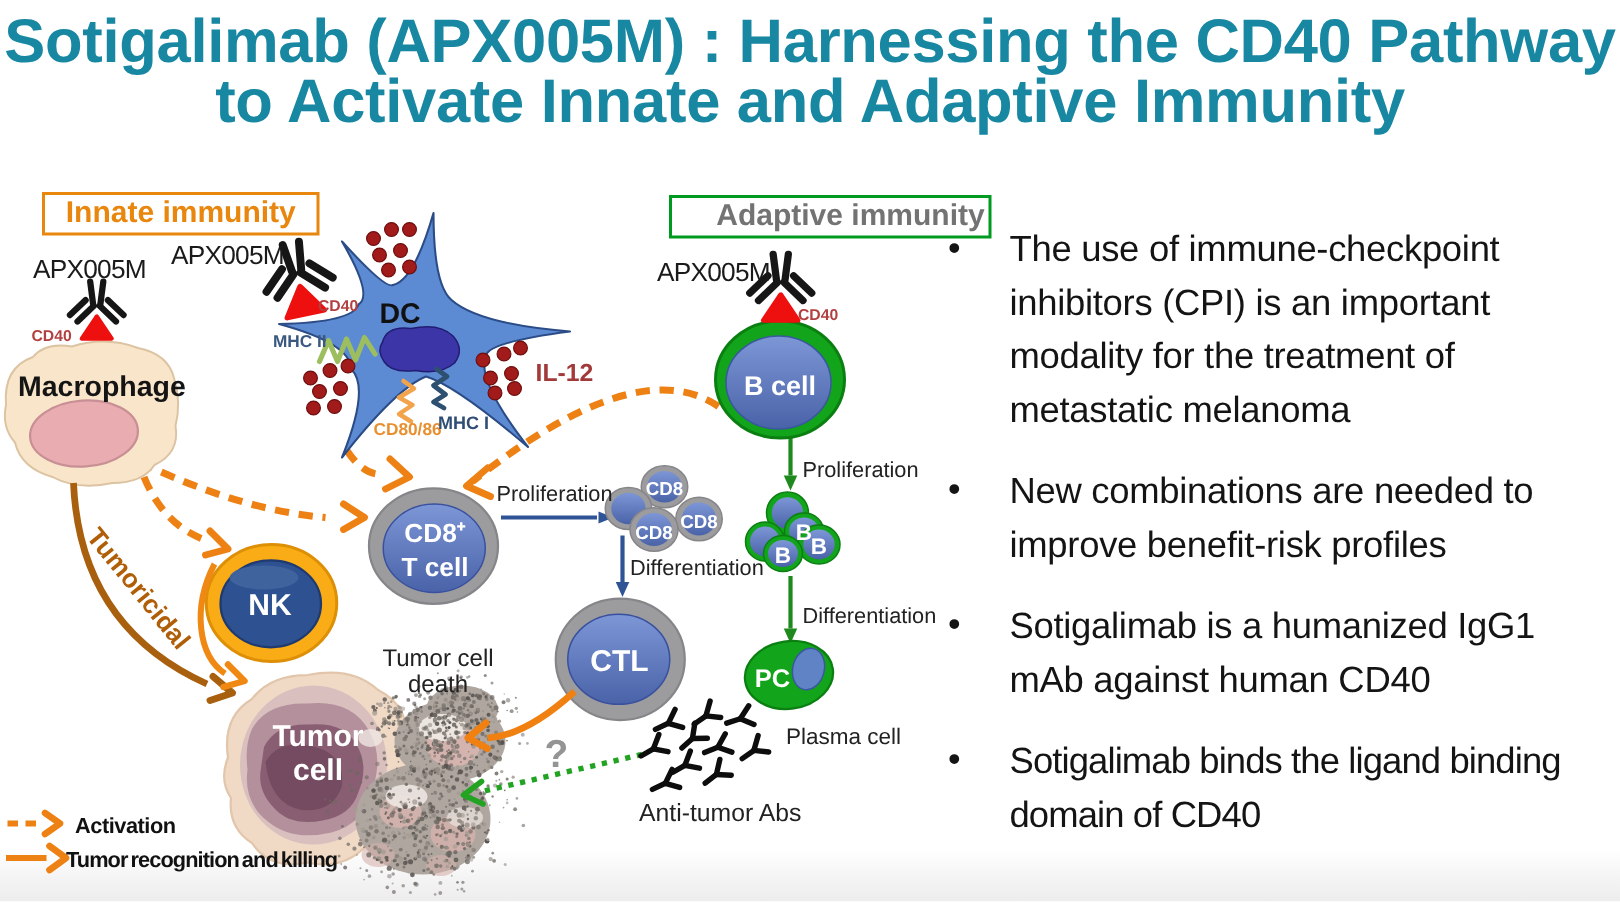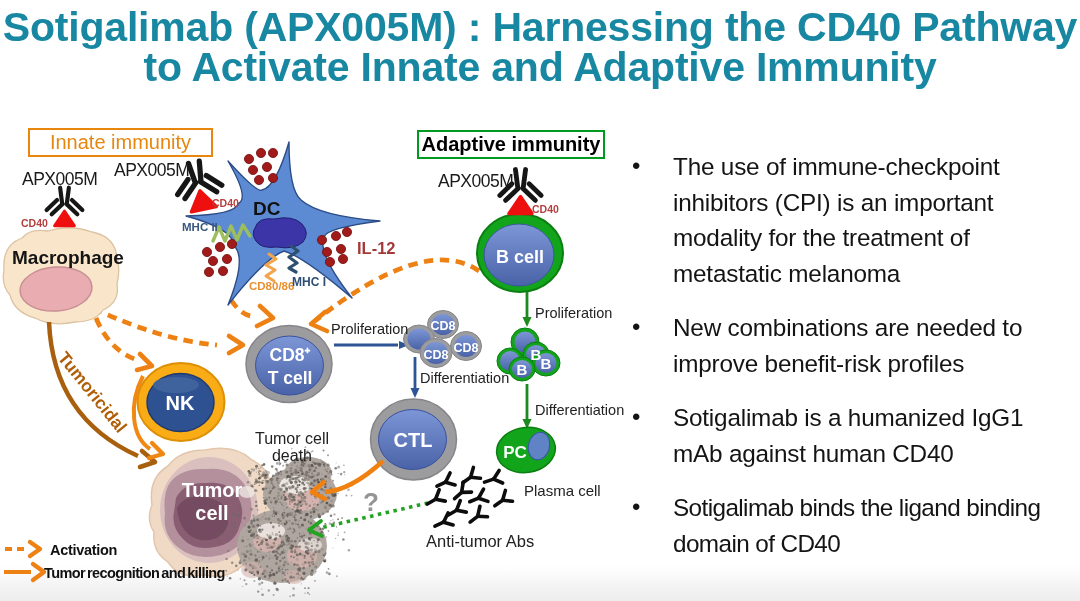--- a/index.html
+++ b/index.html
@@ -2,23 +2,23 @@
 <html><head>
 <meta charset="utf-8">
 <style>
   html,body { margin:0; padding:0; }
   body { width:1080px; height:601px; position:relative; background:#ffffff; overflow:hidden;
          font-family:"Liberation Sans", sans-serif; }
   .abs { position:absolute; }
   .title { left:0; top:7px; width:1080px; text-align:center; color:#1887A2;
             font-size:41px; font-weight:bold; line-height:40px; letter-spacing:-0.2px; }
   .ibox { left:28px; top:128px; width:181px; height:25px; border:2.5px solid #E8860D;
-           color:#E8860D; font-size:20px; font-weight:normal; text-align:center; line-height:25px; }
-  .abox { left:417px; top:130px; width:184px; height:25px; border:2.5px solid #009A20;
-           color:#000000; font-size:20px; font-weight:bold; text-align:center; line-height:25px; }
+           color:#E8860D; font-size:20px; font-weight:bold; text-align:center; line-height:25px; }
+  .abox { left:446px; top:130px; width:184px; height:25px; border:2.5px solid #009A20;
+           color:#737373; font-size:20px; font-weight:bold; text-align:center; line-height:25px;padding-left:27px; }
   .bullets { left:632px; top:149px; width:470px; font-size:24.3px; line-height:35.5px; color:#141414; letter-spacing:-0.2px; }
   .bullets .it { position:relative; padding-left:41px; margin-bottom:19px; }
   .bullets .it:before { content:"\2022"; position:absolute; left:0; top:-1px; font-size:24px; }
   .botbar { left:0; top:566px; width:1080px; height:35px;
              background:linear-gradient(#ffffff 0%, #f4f4f4 55%, #ededee 100%); }
 </style>
 </head>
 <body>
 <div class="abs botbar"></div>
 <div class="abs title">Sotigalimab (APX005M) : Harnessing the CD40 Pathway<br>to Activate Innate and Adaptive Immunity</div>

